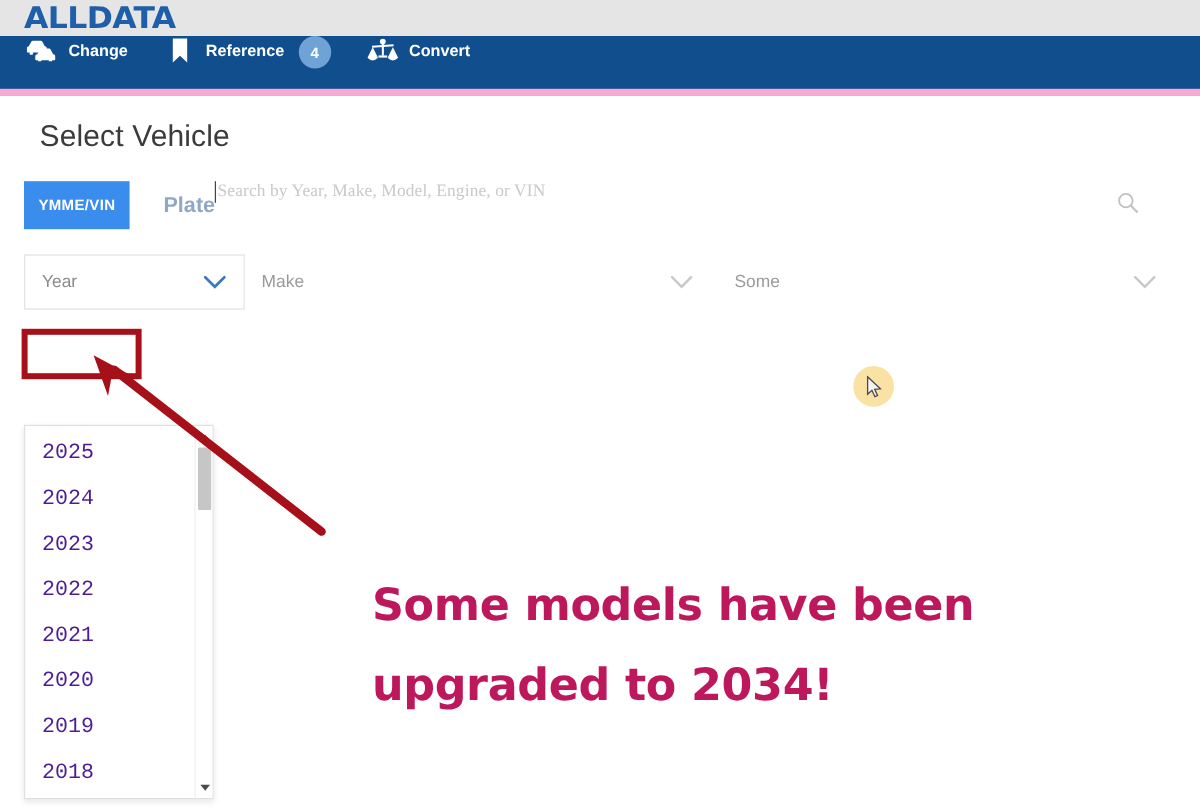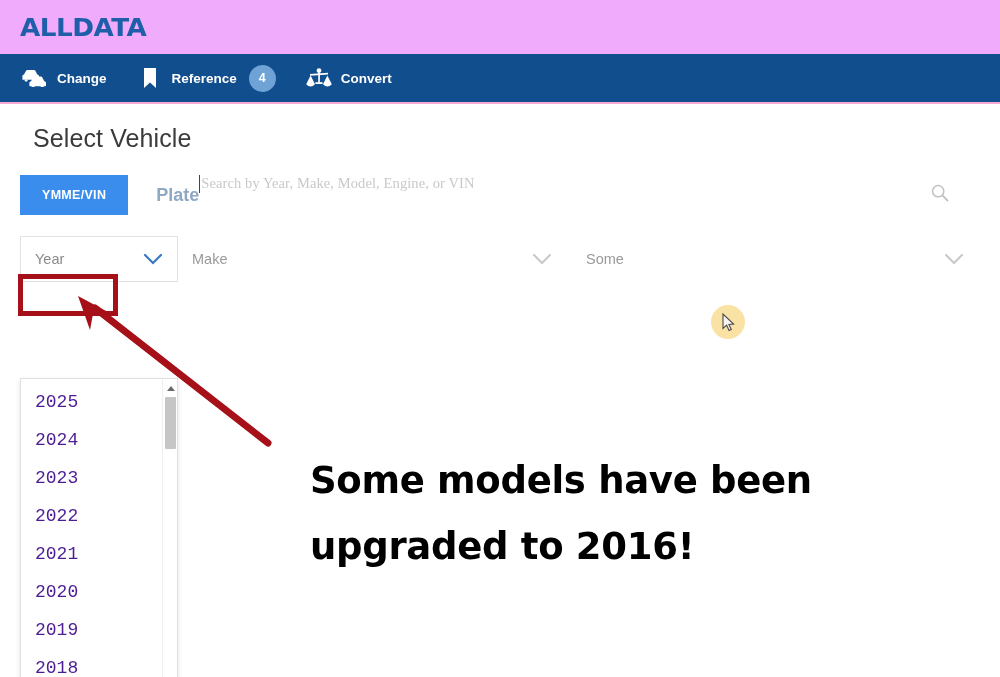--- a/index.html
+++ b/index.html
@@ -7,45 +7,45 @@
   body {
     width: 1000px; height: 677px;
     background: #ffffff;
     font-family: "Liberation Sans", sans-serif;
     overflow: hidden;
     position: relative;
   }
 
   
   .brandbar {
-    height: 54px;
-    background: #f0abfc;
-    display: flex;
-    align-items: center;
+    height: 30px;
+    background: #e5e5e5;
+    display: flex;
+    align-items: flex-start;
     padding-left: 20px;
   }
   .logo {
     font-family: "DejaVu Sans", sans-serif;
     font-size: 25px;
     font-weight: bold;
     letter-spacing: -0.5px;
     color: #1f5fa9;
     transform: scaleX(1.05);
     transform-origin: left center;
   }
 
   
   .navbar {
     height: 50px;
     background: #114e8d;
     display: flex;
-    align-items: center;
+    align-items: flex-start;
     padding-left: 22px;
     gap: 0;
-    border-bottom: 2px solid #f9a8d4;
+    border-bottom: 6px solid #f9a8d4;
   }
   .nav-item {
     display: flex;
     align-items: center;
     gap: 9px;
     color: #ffffff;
     font-size: 13.5px;
     font-weight: bold;
     margin-right: 30px;
     cursor: pointer;
@@ -84,21 +84,21 @@
     height: 46px;
     position: relative;
   }
   .tab-ymme {
     background: #3b8ded;
     color: #ffffff;
     font-size: 12.5px;
     font-weight: bold;
     letter-spacing: 0.3px;
     height: 40px;
-    padding: 0 22px;
+    padding: 0 12px;
     display: flex; align-items: center; justify-content: center;
     border: none;
     cursor: pointer;
     font-family: "Liberation Sans", sans-serif;
   }
   .tab-plate {
     color: #8fa8c4;
     font-size: 18px;
     font-weight: bold;
     margin-left: 28px;
@@ -135,21 +135,21 @@
     display: flex;
     align-items: center;
     justify-content: space-between;
     height: 46px;
     font-size: 14.5px;
     color: #9a9a9a;
     cursor: pointer;
     background: #fff;
   }
   .sel-year {
-    width: 158px;
+    width: 184px;
     border: 1px solid #e2e2e2;
     padding: 0 14px;
     color: #8a8a8a;
   }
   .sel-make { width: 390px; padding: 0 16px 0 14px; }
   .sel-model { flex: 1; padding: 0 16px 0 18px; }
   .chev { display: flex; align-items: center; }
 
   
   .year-dd {
@@ -209,23 +209,23 @@
     position: absolute;
     left: 18px; top: 274px;
     width: 100px; height: 42px;
     border: 5px solid #a51019;
     z-index: 8;
     pointer-events: none;
   }
   .anno-svg { position: absolute; left: 0; top: 0; width: 1000px; height: 677px; z-index: 9; pointer-events: none; }
   .anno-text {
     position: absolute;
-    left: 310px; top: 448px;
+    left: 310px; top: 472px;
     width: 620px;
-    color: #000000;
+    color: #be185d;
     font-size: 37px;
     font-weight: bold;
     line-height: 1.78;
     font-family: "DejaVu Sans", sans-serif;
     letter-spacing: -0.3px;
     z-index: 9;
   }
 
   
   .cursor-halo {
@@ -366,14 +366,14 @@
 
 <div class="hl-box"></div>
 
 <svg class="anno-svg">
   <line x1="268" y1="443" x2="95" y2="308" stroke="#a51019" stroke-width="7" stroke-linecap="round"></line>
   <path d="M78,296 L108,312 L93,314 L90,330 Z" fill="#a51019"></path>
 </svg>
 
 <div class="anno-text">
   <div>Some models have been</div>
-  <div>upgraded to 2016!</div>
+  <div>upgraded to 2034!</div>
 </div>
 
 </body></html>

